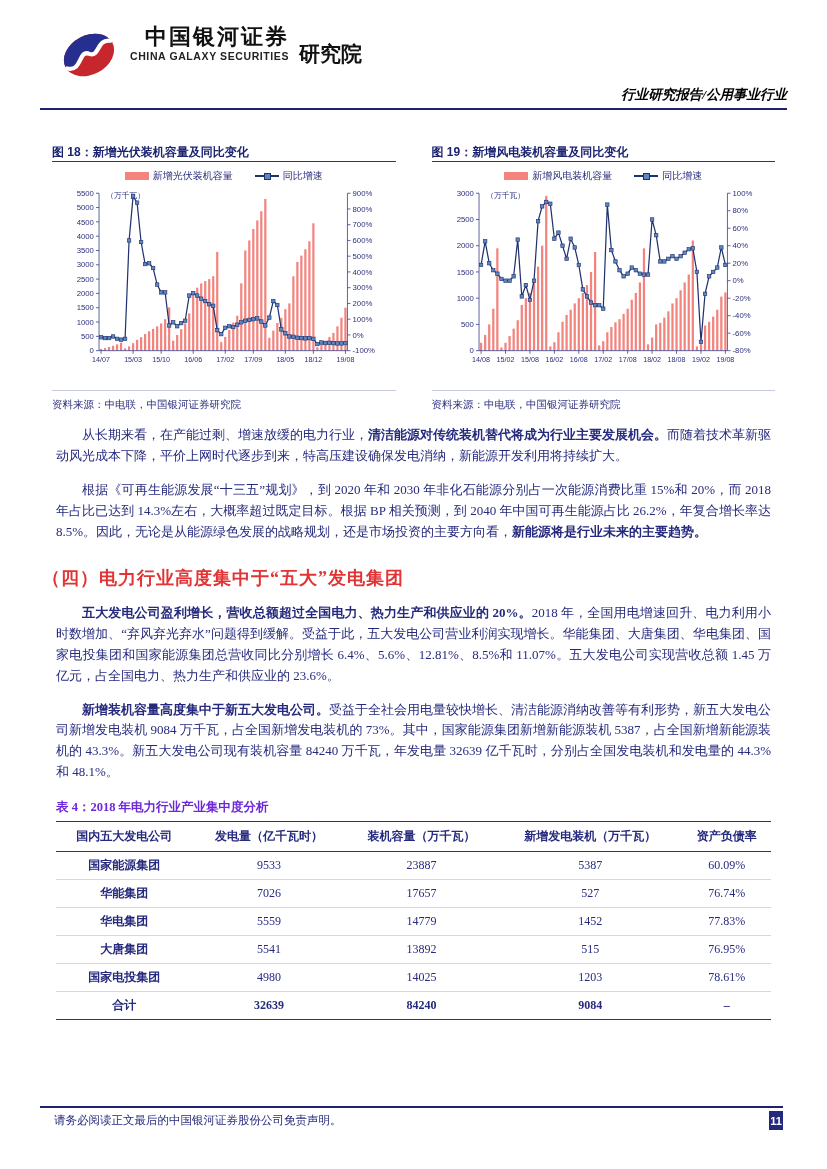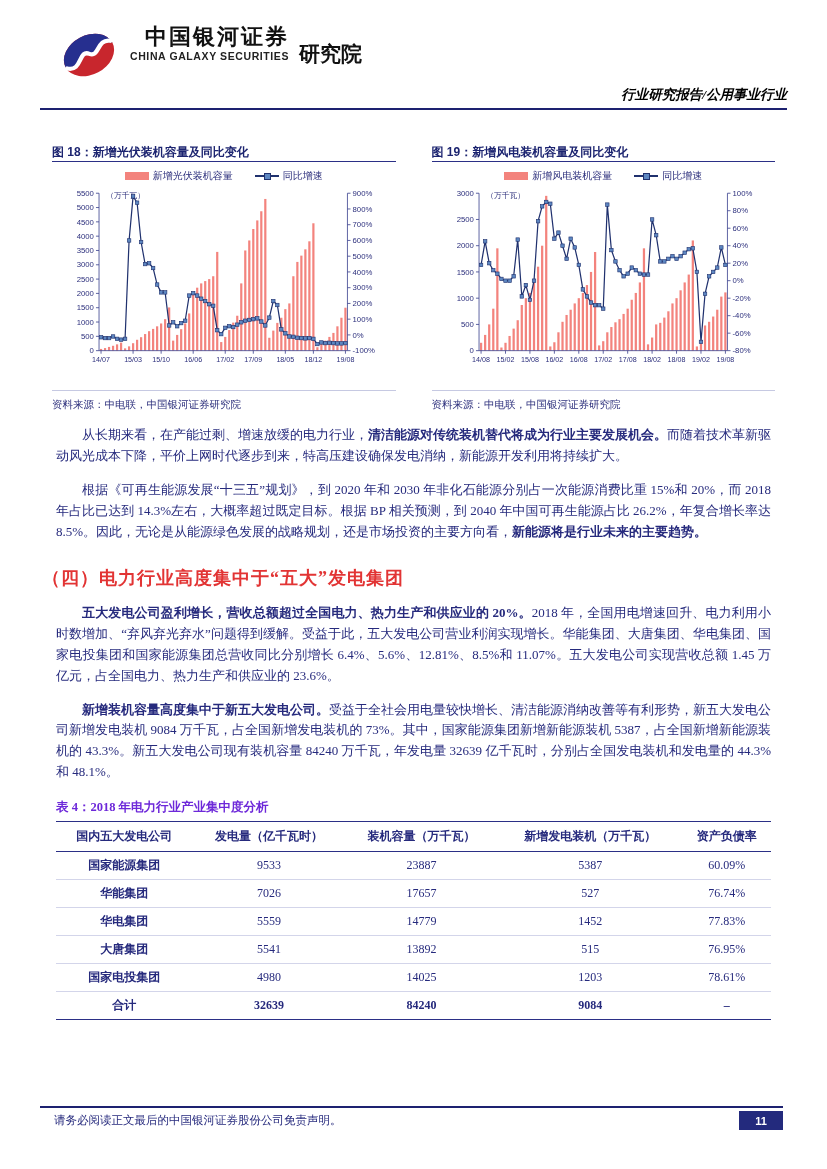--- a/index.html
+++ b/index.html
@@ -42,21 +42,21 @@
   table{width:100%;border-collapse:collapse;font-size:12px;color:#262a7d;}
   thead th{font-weight:bold;text-align:center;padding:6px 3px;
            border-top:1.6px solid #2b2f86;border-bottom:1.6px solid #2b2f86;}
   tbody td{text-align:center;padding:5px 3px;border-bottom:.8px solid #d3d5ea;}
   tbody tr td:first-child{font-weight:bold;}
   tr.total-row td{border-top:1.6px solid #2b2f86;border-bottom:1.6px solid #2b2f86;font-weight:bold;}
   
   .footer{position:absolute;left:40px;right:44px;top:1066px;border-top:2.5px solid #1d2170;margin-top:40px;}
   .footer-inner{display:flex;justify-content:space-between;align-items:flex-start;}
   .disclaimer{font-size:11.5px;color:#262a7d;padding:5px 0 0 14px;}
-  .page-num{width:44px;height:19px;background:#232a7d;color:#fff;font-family:"Liberation Sans","DejaVu Sans",sans-serif;
+  .page-num{width:14px;height:19px;background:#232a7d;color:#fff;font-family:"Liberation Sans","DejaVu Sans",sans-serif;
             font-weight:bold;font-size:11px;display:flex;align-items:center;justify-content:center;margin-top:3px;}
 </style>
 </head>
 <body>
 
 <div class="page">
 
   <div class="hdr">
     <div class="brand-row">
       <svg class="logo-mark" viewBox="-34 -34 68 68">

